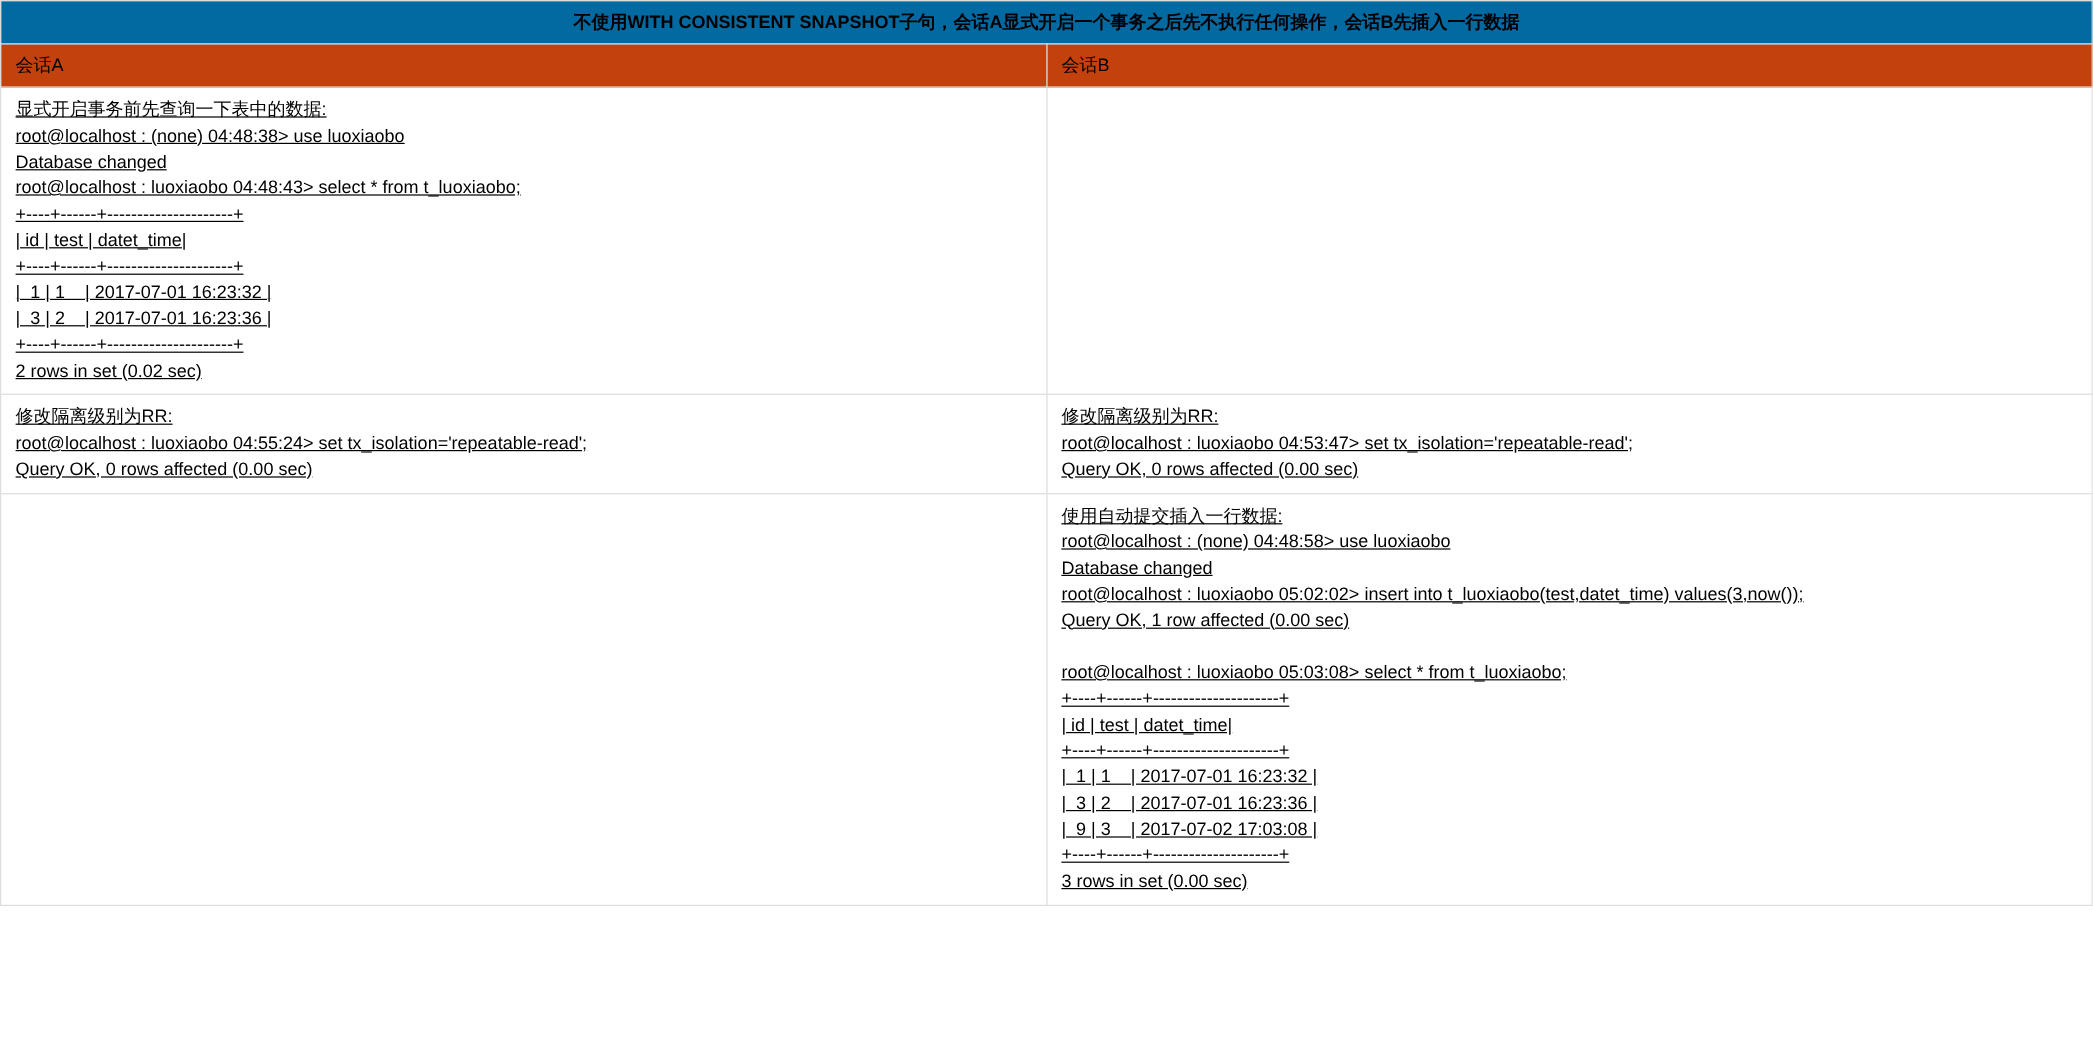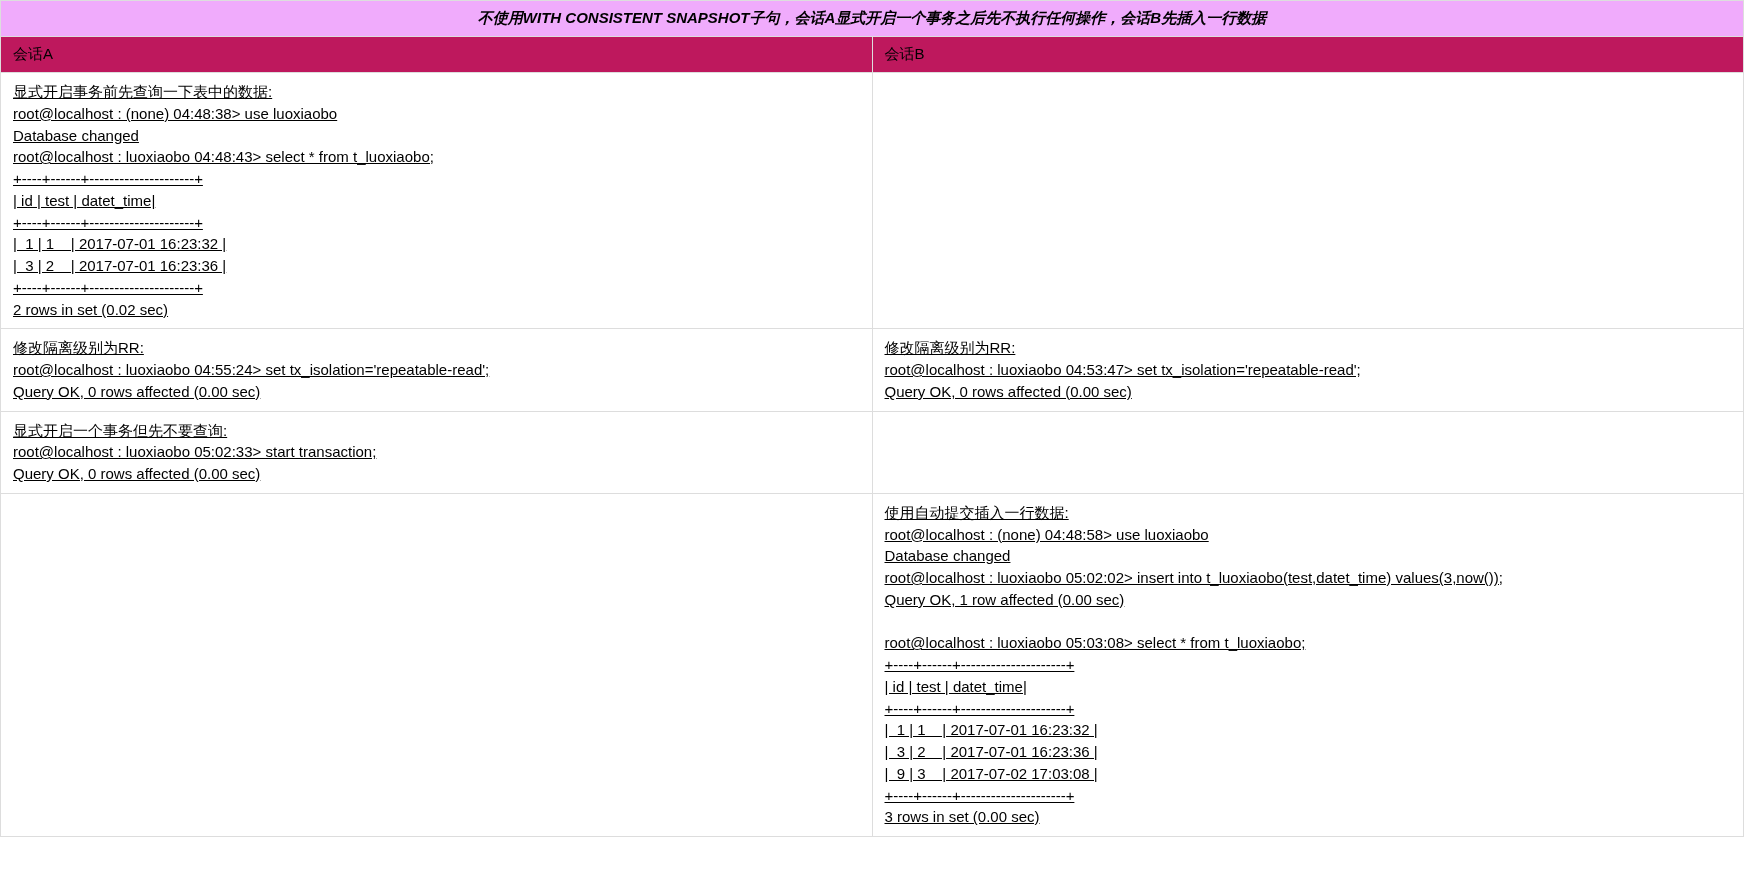--- a/index.html
+++ b/index.html
@@ -17,25 +17,24 @@
   }
   th, td {
     border: 1px solid #ddd;
     padding: 8px 12px;
     vertical-align: top;
     text-align: left;
   }
   .title-row td {
     text-align: center;
     font-weight: bold;
-    background: #f0abfc;
-    font-style: italic;
+    background: #0369a1;
   }
   .header-row td {
-    background: #be185d;
+    background: #c2410c;
   }
   .cell-content {
     white-space: pre-wrap;
     line-height: 1.45;
     font-family: Arial, "Microsoft YaHei", sans-serif;
     text-decoration: underline;
   }
 </style>
 </head>
 <body>
@@ -74,30 +73,20 @@
 Query OK, 0 rows affected (0.00 sec)</div>
         </td>
     <td>
           <div class="cell-content">修改隔离级别为RR:
 root@localhost : luoxiaobo 04:53:47&gt; set tx_isolation='repeatable-read';
 Query OK, 0 rows affected (0.00 sec)</div>
         </td>
   </tr>
   <tr>
     <td>
-          <div class="cell-content">显式开启一个事务但先不要查询:
-root@localhost : luoxiaobo 05:02:33&gt; start transaction;
-Query OK, 0 rows affected (0.00 sec)</div>
-        </td>
-    <td>
-          <div class="cell-content"></div>
-        </td>
-  </tr>
-  <tr>
-    <td>
           <div class="cell-content"></div>
         </td>
     <td>
           <div class="cell-content">使用自动提交插入一行数据:
 root@localhost : (none) 04:48:58&gt; use luoxiaobo
 Database changed
 root@localhost : luoxiaobo 05:02:02&gt; insert into t_luoxiaobo(test,datet_time) values(3,now());
 Query OK, 1 row affected (0.00 sec)
 
 root@localhost : luoxiaobo 05:03:08&gt; select * from t_luoxiaobo;

